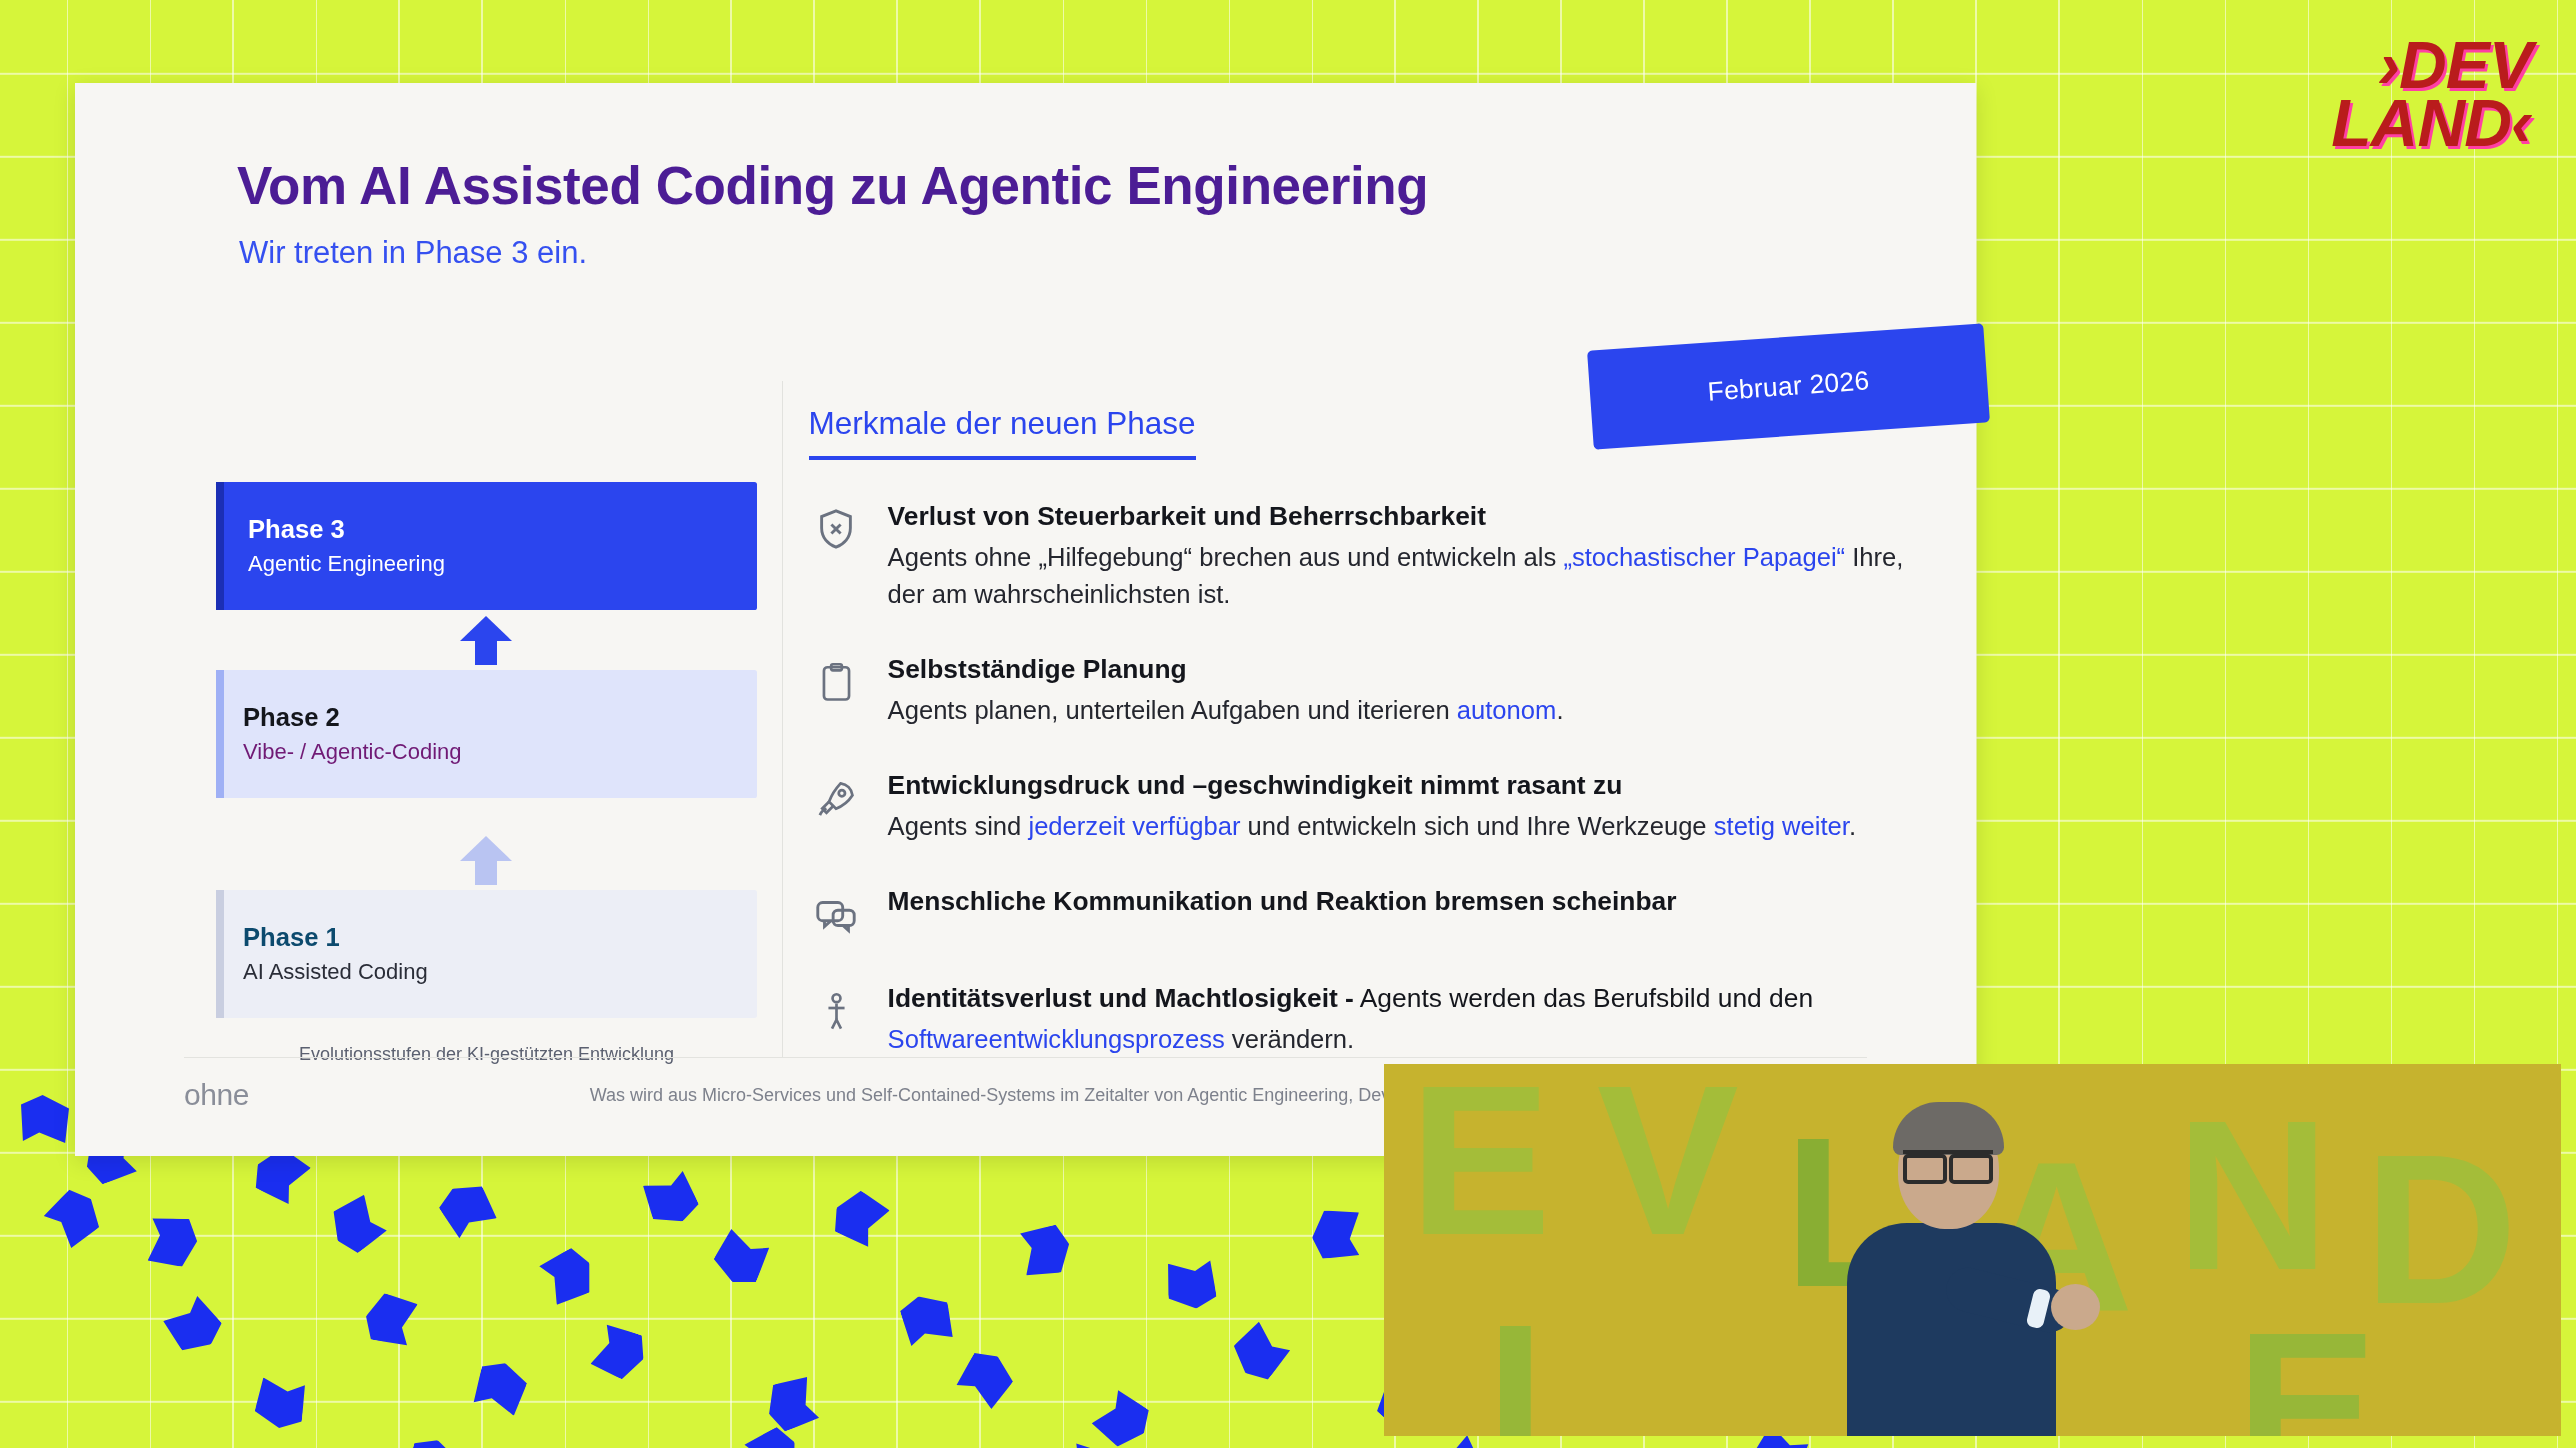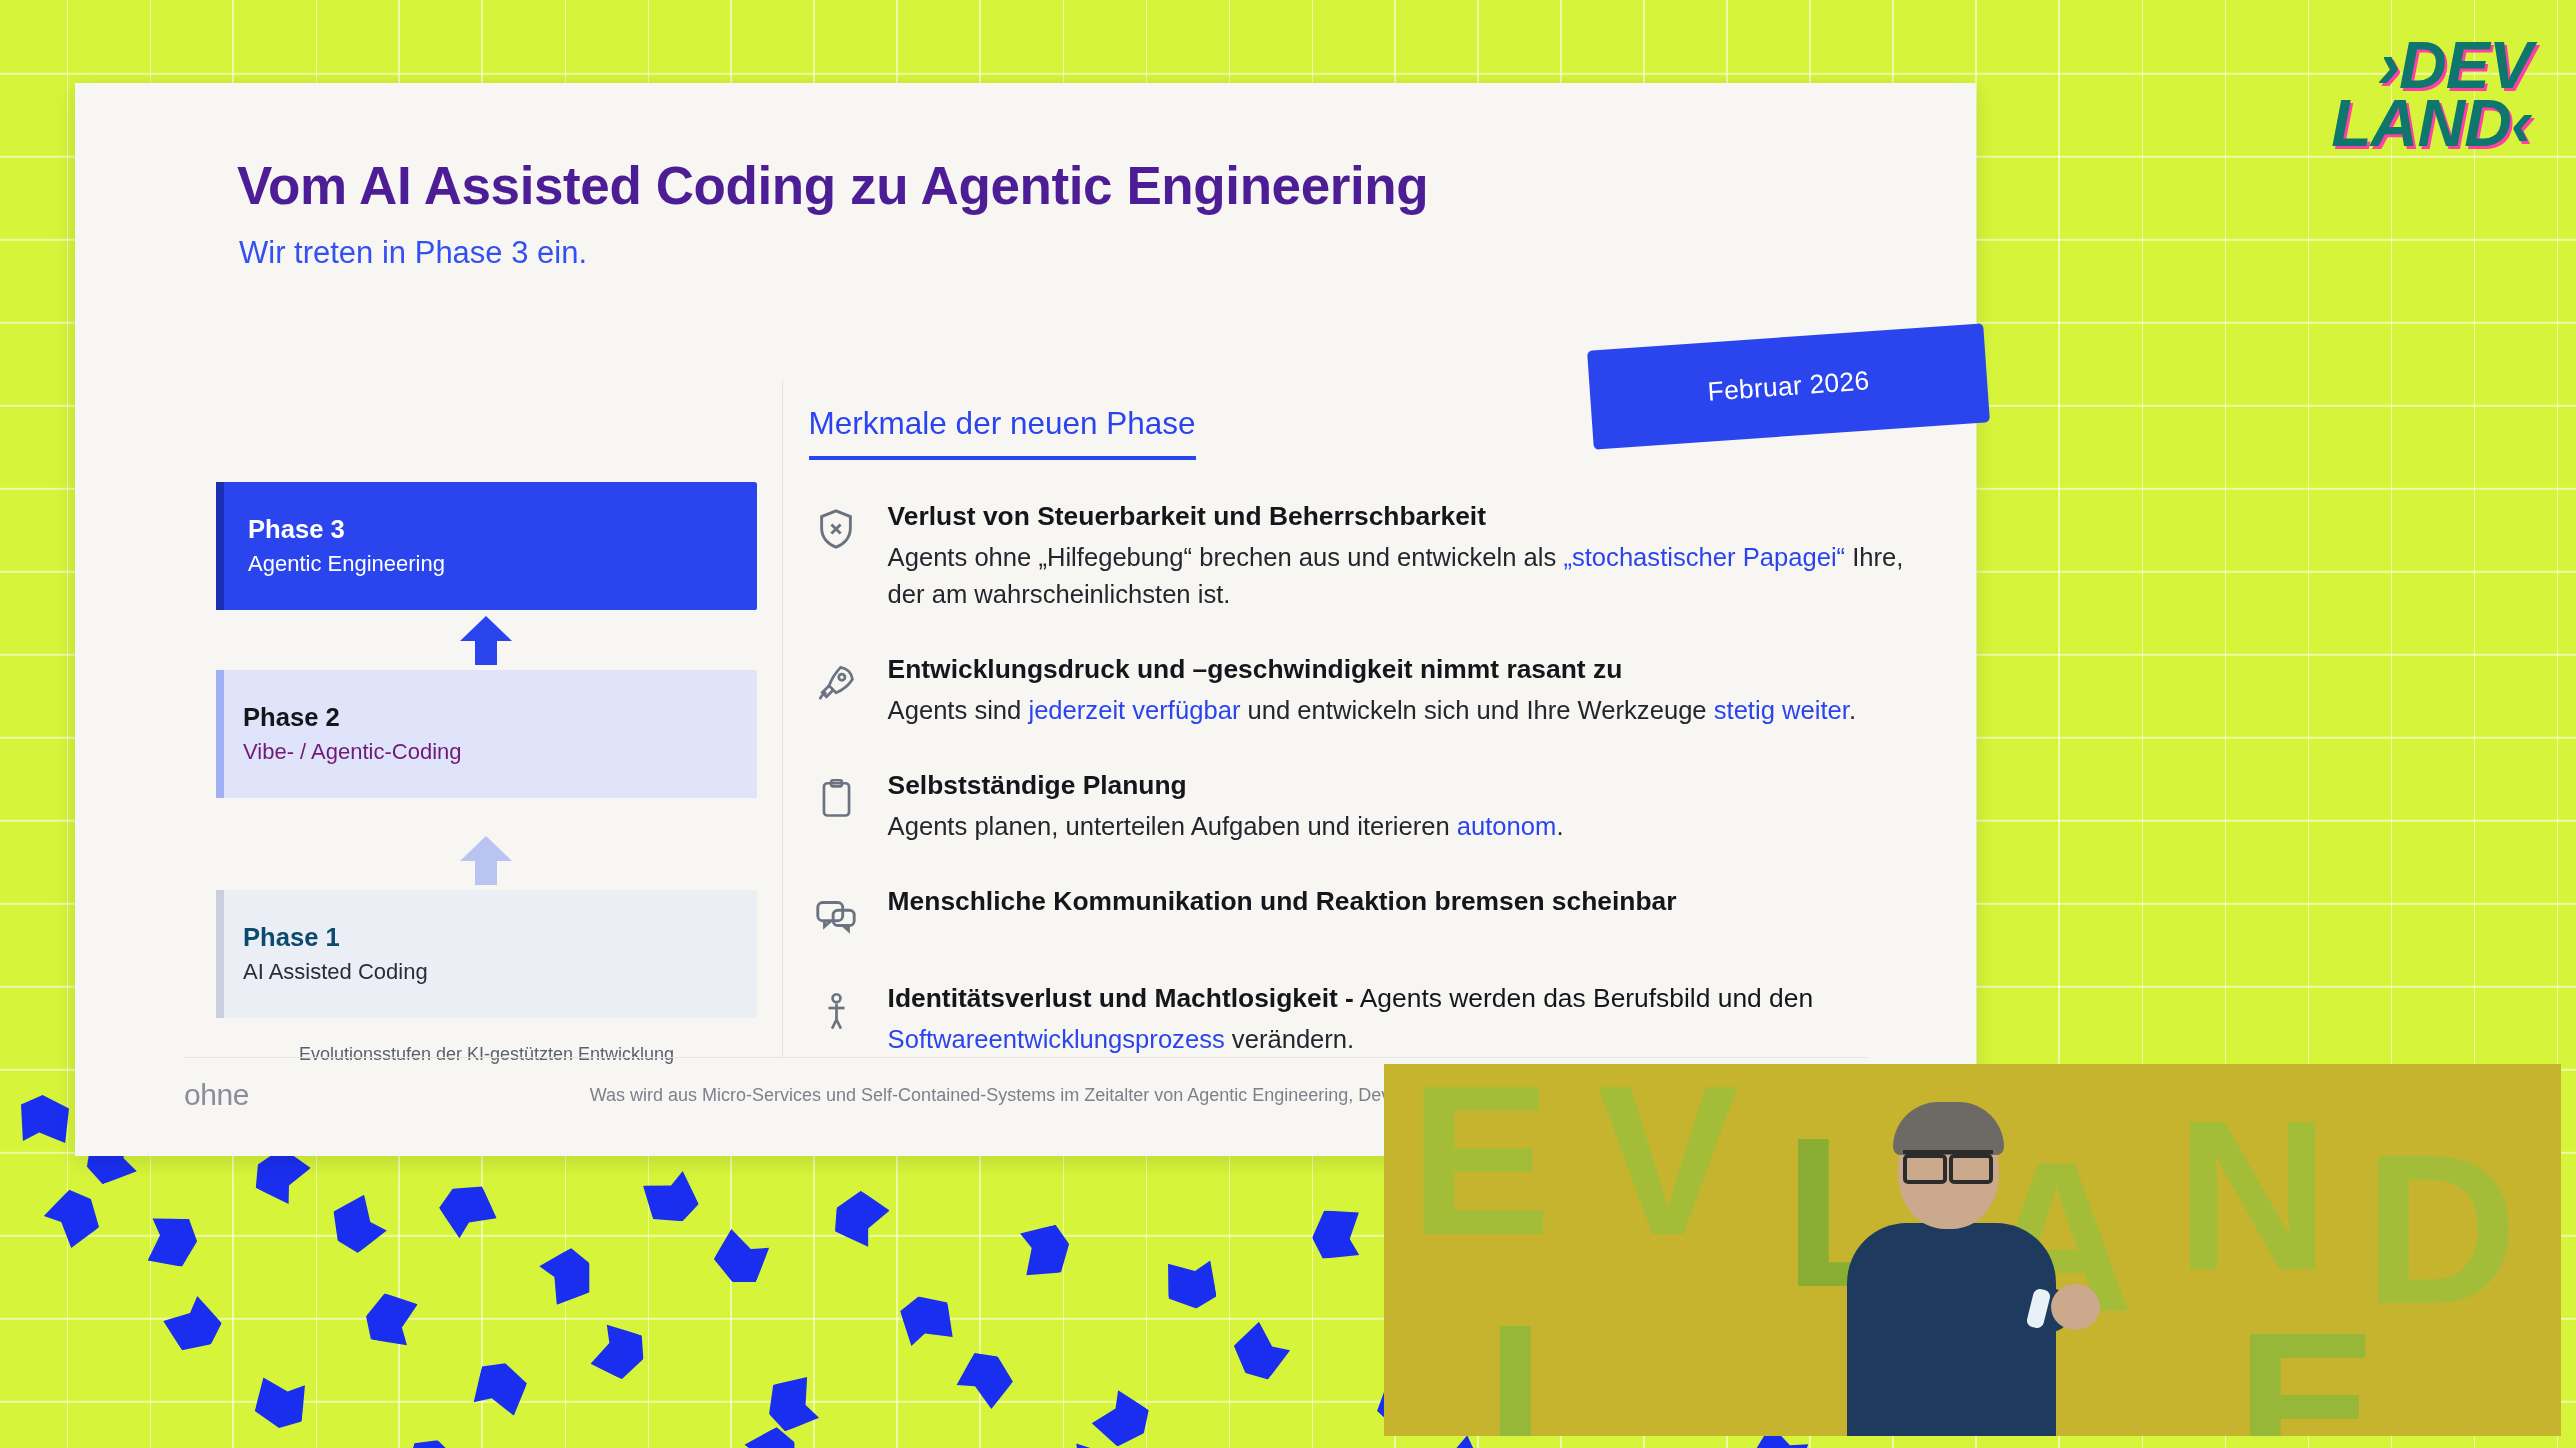--- a/index.html
+++ b/index.html
@@ -176,21 +176,21 @@
 
   
   #devland-logo {
     position: absolute; right: 44px; top: 36px;
     text-align: right;
     line-height: 0.88;
     font-weight: 800;
     font-style: italic;
     font-size: 66px;
     letter-spacing: -0.9px;
-    color: #0f766e;
+    color: #b91c1c;
     text-shadow: 2.6px 2.6px 0 #ff3fa4;
   }
   #devland-logo .row { display: block; }
 
   
   #speaker-video {
     position: absolute;
     right: 15.3px; bottom: 12px;
     width: 1177px; height: 372px;
     background: #c6b32e;
@@ -365,42 +365,42 @@
               <line x1="14.4" y1="9.6" x2="9.6" y2="14.4"></line>
             </svg>
           </div>
           <div class="feature-body">
             <div class="feature-title">Verlust von Steuerbarkeit und Beherrschbarkeit</div>
             <div class="feature-text"><span>Agents ohne „Hilfegebung“ brechen aus und entwickeln als </span><span class="hl">„stochastischer Papagei“</span><span> Ihre, der am wahrscheinlichsten ist.</span></div>
           </div>
         </div>
         <div class="feature">
           <div class="feature-icon">
+            <svg viewBox="0 0 24 24" width="43" height="43" fill="none" stroke="currentColor" stroke-width="1.5">
+              <rect x="5" y="3.5" width="14" height="18" rx="2"></rect>
+              <rect x="9" y="1.8" width="6" height="3.4" rx="1"></rect>
+            </svg>
+          </div>
+          <div class="feature-body">
+            <div class="feature-title">Selbstständige Planung</div>
+            <div class="feature-text"><span>Agents planen, unterteilen Aufgaben und iterieren </span><span class="hl">autonom</span><span>.</span></div>
+          </div>
+        </div>
+        <div class="feature">
+          <div class="feature-icon">
             <svg viewBox="0 0 24 24" width="44" height="44" fill="none" stroke="currentColor" stroke-width="1.5">
               <path d="M14.5 3.5c3.5.5 6 3 6.5 6.5-2.2 3.4-5.5 6-9 7.3l-3.8-3.8C9.5 10 12 6.2 14.5 3.5z"></path>
               <circle cx="15.2" cy="8.8" r="1.7"></circle>
               <path d="M8.2 13.5 4.5 17.2l2.3 2.3 3.7-3.7"></path>
               <path d="M3.2 20.8c.8-2 1.6-2.8 3.6-3.6"></path>
             </svg>
           </div>
           <div class="feature-body">
             <div class="feature-title">Entwicklungsdruck und –geschwindigkeit nimmt rasant zu</div>
             <div class="feature-text"><span>Agents sind </span><span class="hl">jederzeit verfügbar</span><span> und entwickeln sich und Ihre Werkzeuge </span><span class="hl">stetig weiter</span><span>.</span></div>
-          </div>
-        </div>
-        <div class="feature">
-          <div class="feature-icon">
-            <svg viewBox="0 0 24 24" width="43" height="43" fill="none" stroke="currentColor" stroke-width="1.5">
-              <rect x="5" y="3.5" width="14" height="18" rx="2"></rect>
-              <rect x="9" y="1.8" width="6" height="3.4" rx="1"></rect>
-            </svg>
-          </div>
-          <div class="feature-body">
-            <div class="feature-title">Selbstständige Planung</div>
-            <div class="feature-text"><span>Agents planen, unterteilen Aufgaben und iterieren </span><span class="hl">autonom</span><span>.</span></div>
           </div>
         </div>
         <div class="feature">
           <div class="feature-icon">
             <svg viewBox="0 0 24 24" width="46" height="46" fill="none" stroke="currentColor" stroke-width="1.5">
               <rect x="2.5" y="5.5" width="13" height="9.5" rx="2.5"></rect>
               <path d="M6 15v3l3.4-3"></path>
               <rect x="10.5" y="9.5" width="11" height="8" rx="2.5"></rect>
               <path d="M18.5 17.5v2.6L15.6 17.5"></path>
             </svg>

